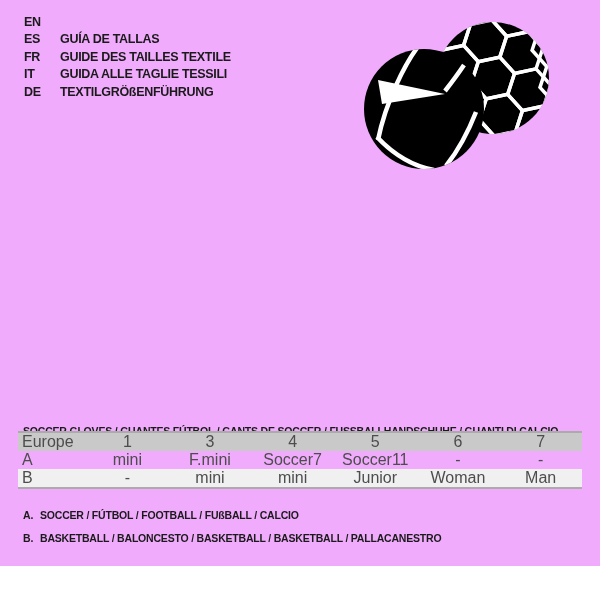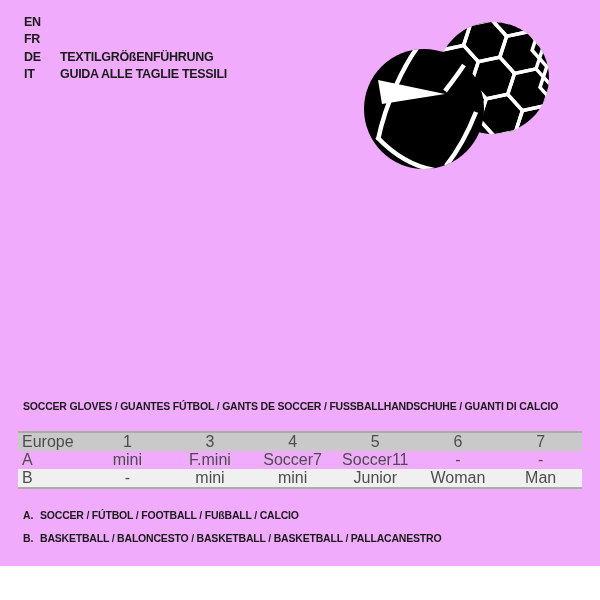--- a/index.html
+++ b/index.html
@@ -9,21 +9,21 @@
   }
   
   .lang-list{position:absolute;left:24px;top:13px;}
   .lang-row{display:flex;height:17.5px;align-items:center;}
   .lang-code{width:36px;font-size:12.5px;font-weight:bold;letter-spacing:-0.3px;}
   .lang-label{font-size:12.5px;font-weight:bold;letter-spacing:-0.3px;white-space:nowrap;}
   
   .balls{position:absolute;left:364px;top:20px;width:190px;height:152px;}
   
   .table-title{
-    position:absolute;left:23px;top:400px;width:570px;
+    position:absolute;left:23px;top:425px;width:570px;
     font-size:10.5px;font-weight:bold;letter-spacing:-0.2px;white-space:nowrap;
   }
   
   table.size-table{
     position:absolute;left:18px;top:431px;width:564px;
     border-collapse:collapse;table-layout:fixed;
     border-top:2px solid #ababab;border-bottom:2px solid #ababab;
     font-size:16px;color:#4d4d4d;
   }
   table.size-table col.c0{width:68px;}
@@ -43,29 +43,34 @@
 </head>
 <body>
 
 <div class="canvas">
 
   <div class="lang-list">
     <div class="lang-row">
       <span class="lang-code">EN</span>
     </div>
     <div class="lang-row">
+      <span class="lang-code">ES</span>
+      <span class="lang-label">GUÍA DE TALLAS</span>
+    </div>
+    <div class="lang-row">
       <span class="lang-code">FR</span>
+      <span class="lang-label">GUIDE DES TAILLES TEXTILE</span>
+    </div>
+    <div class="lang-row">
+      <span class="lang-code">IT</span>
+      <span class="lang-label">GUIDA ALLE TAGLIE TESSILI</span>
     </div>
     <div class="lang-row">
       <span class="lang-code">DE</span>
       <span class="lang-label">TEXTILGRÖßENFÜHRUNG</span>
-    </div>
-    <div class="lang-row">
-      <span class="lang-code">IT</span>
-      <span class="lang-label">GUIDA ALLE TAGLIE TESSILI</span>
     </div>
   </div>
 
   <div class="balls">
     <svg width="190" height="152" viewBox="0 0 190 152" aria-hidden="true">
       <defs>
         <clipPath id="soccerClip">
             <circle cx="129" cy="58" r="56"></circle>
           </clipPath>
         <clipPath id="bballClip">

